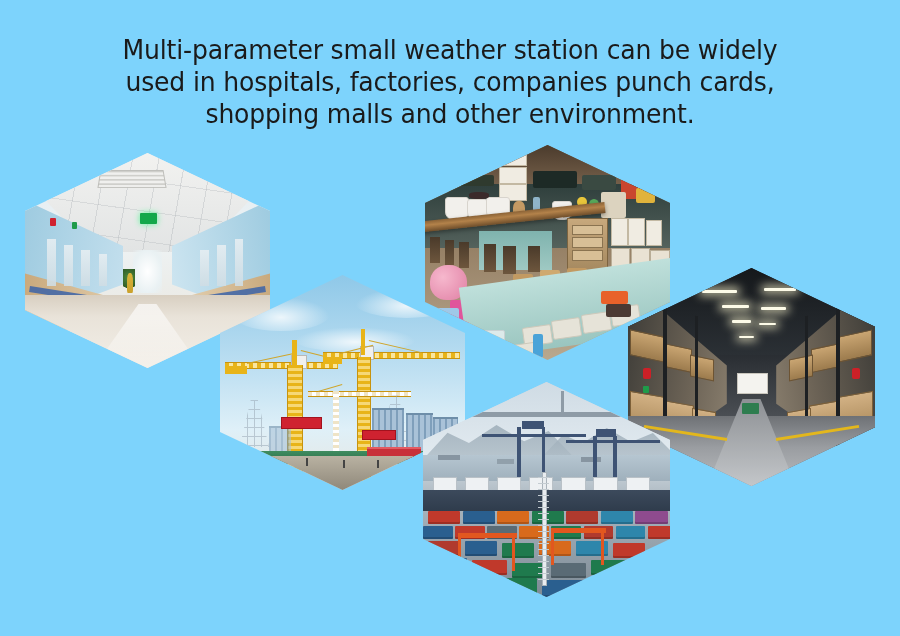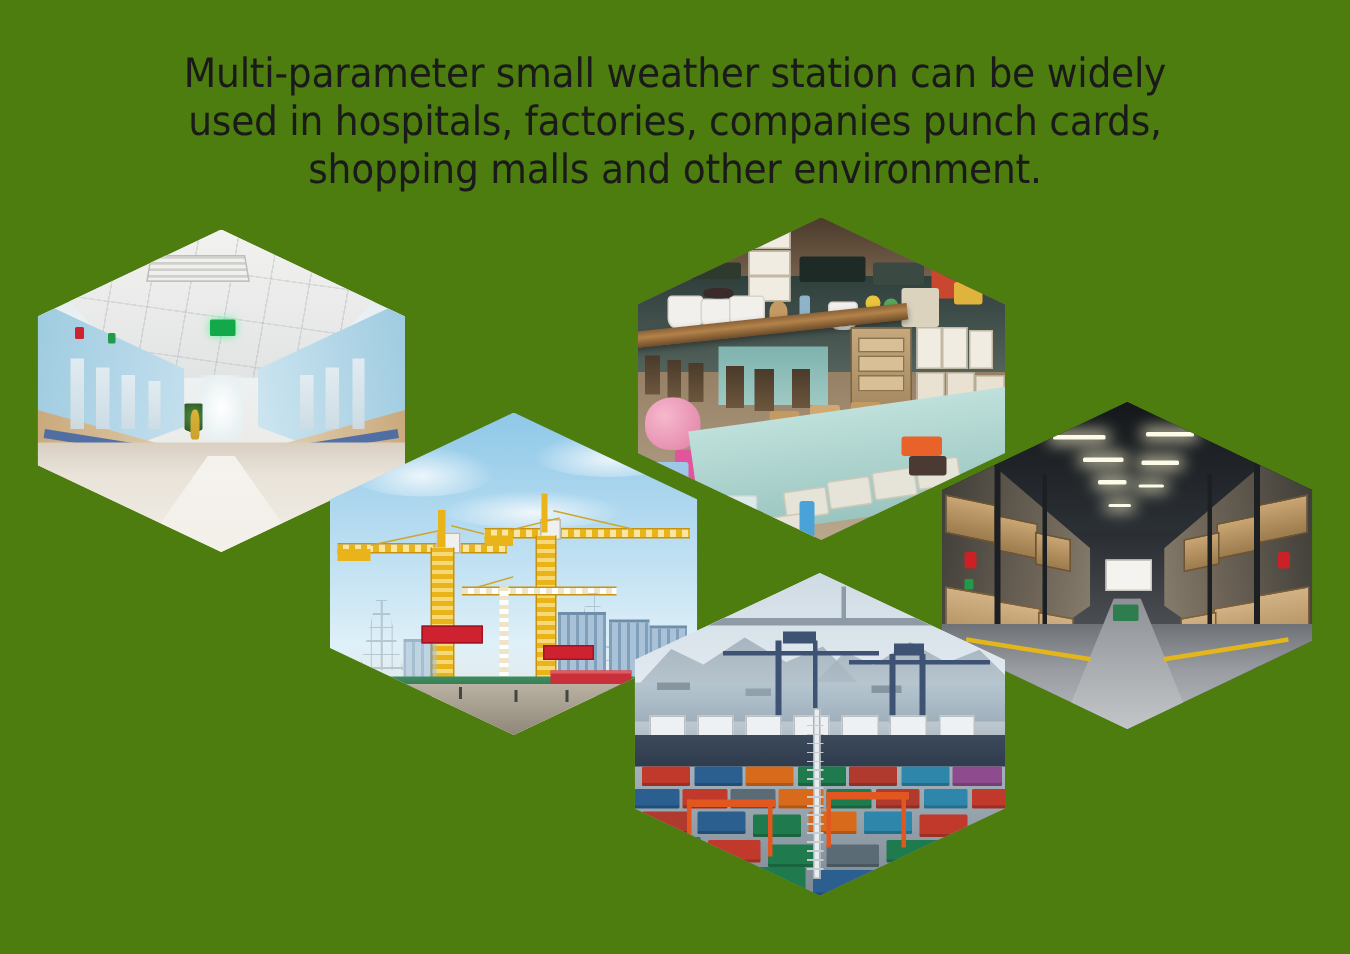--- a/index.html
+++ b/index.html
@@ -11,21 +11,21 @@
     height: 636px;
     background: #ffffff;
     font-family: "DejaVu Sans", "Liberation Sans", sans-serif;
     overflow: hidden;
   }
 
   .banner {
     position: relative;
     width: 900px;
     height: 636px;
-    background: #4d7c0f;
+    background: #7dd3fc;
   }
 
   
   .headline {
     position: absolute;
     left: 0;
     top: 34px;
     width: 900px;
     text-align: center;
     color: #1a1a1a;

